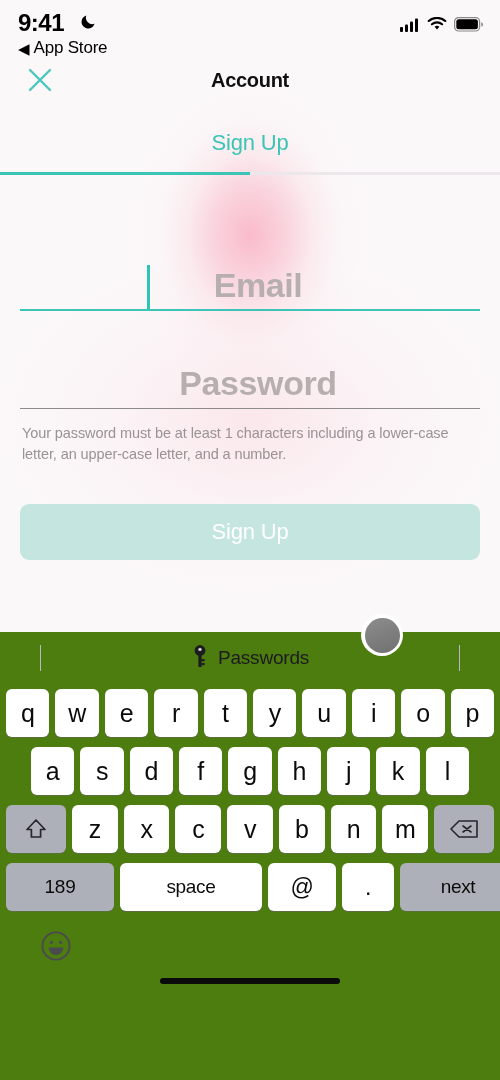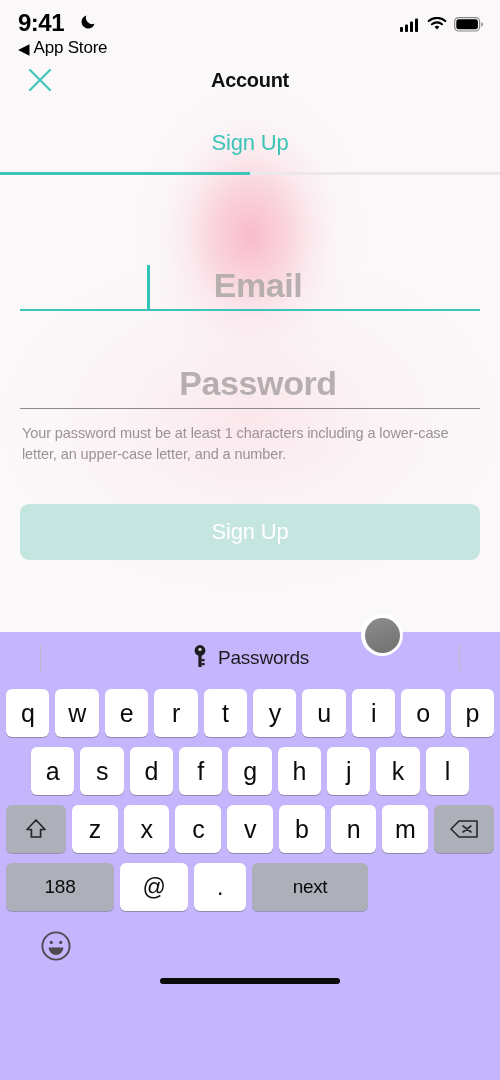--- a/index.html
+++ b/index.html
@@ -187,21 +187,21 @@
     width: 35px; height: 35px;
     border-radius: 50%;
     background: linear-gradient(160deg, #8d8d8d 0%, #707070 100%);
   }
 
   
   .keyboard {
     position: absolute;
     left: 0; bottom: 0;
     width: 500px; height: 448px;
-    background: #c4b5fd;
+    background: #4d7c0f;
     z-index: 30;
   }
   .quicktype {
     position: relative;
     height: 52px;
     display: flex; align-items: center; justify-content: center;
     gap: 9px;
   }
   .qt-sep {
     position: absolute;
@@ -415,21 +415,22 @@
       <div class="key">m</div>
       <div class="key gray backspace">
         <svg width="32" height="24" viewBox="0 0 32 24">
           <path d="M11 4 L29 4 L29 20 L11 20 L3 12 Z" fill="none" stroke="#26262b" stroke-width="1.6" stroke-linejoin="round"></path>
           <path d="M15 9 L23 15 M23 9 L15 15" stroke="#26262b" stroke-width="1.6" stroke-linecap="round"></path>
         </svg>
       </div>
     </div>
 
     <div class="krow r4">
-      <div class="key gray num">188</div>
+      <div class="key gray num">189</div>
+      <div class="key space">space</div>
       <div class="key at">@</div>
       <div class="key dot">.</div>
       <div class="key gray next">next</div>
     </div>
 
     <div class="kb-bottom">
       <div class="emoji-key">
         <span>
           <svg width="34" height="34" viewBox="0 0 34 34">
             <circle cx="17" cy="17" r="13.6" fill="none" stroke="#4a4a50" stroke-width="1.9"></circle>

